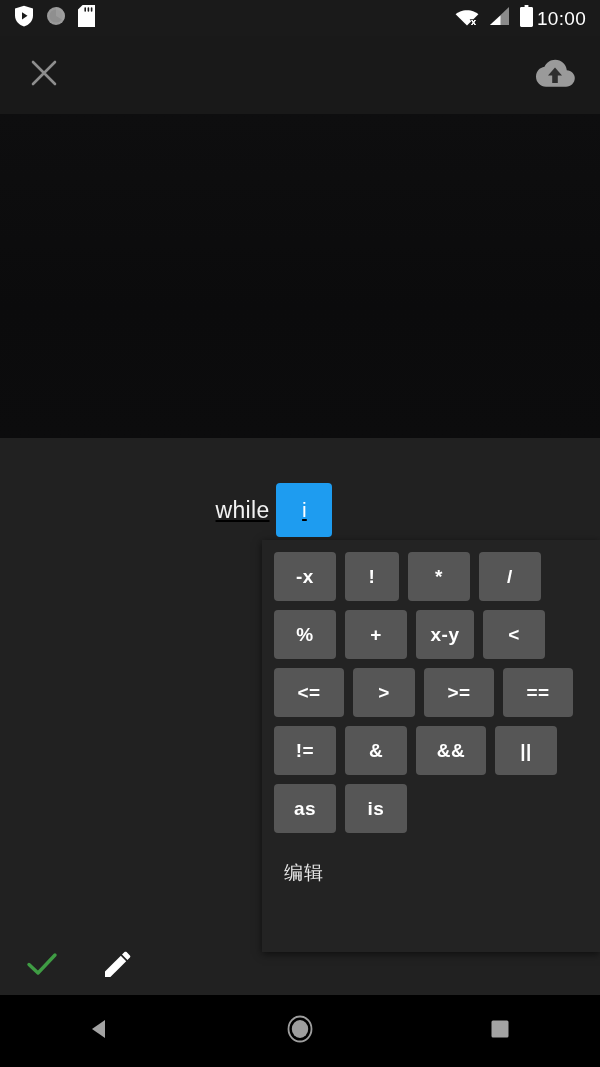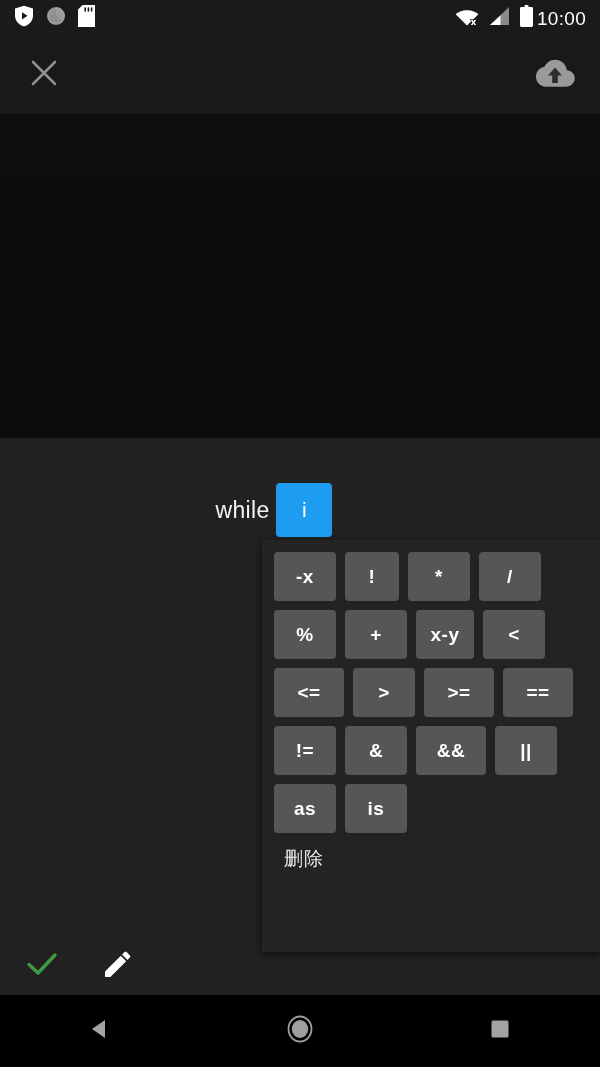--- a/index.html
+++ b/index.html
@@ -55,21 +55,21 @@
   #overlay-sheet {
     position: absolute; left: 0; top: 438px;
     width: 600px; height: 557px;
     background: #212121;
   }
 
   
   #expression-row {
     position: absolute; left: 0; top: 484px;
     width: 547px; height: 52px;
-    display: flex; align-items: center; justify-content: center;
+    display: flex; align-items: center; justify-content: center; text-decoration: underline;
   }
   .expr-text {
     color: #f2f2f2; font-size: 23px; letter-spacing: 0.3px;
     line-height: 1;
   }
   #expr-paren-open  { margin-left: 8px; margin-right: 2px; color: #d8d8d8; }
   #expr-paren-close { margin-left: 2px; color: #d8d8d8; }
   #expr-token {
     display: inline-flex; align-items: center; justify-content: center;
     width: 56px; height: 54px;
@@ -247,21 +247,21 @@
           <div class="op-btn w-md">!=</div>
           <div class="op-btn w-md">&amp;</div>
           <div class="op-btn w-lg">&amp;&amp;</div>
           <div class="op-btn w-md">||</div>
         </div>
         <div class="op-row">
           <div class="op-btn w-md">as</div>
           <div class="op-btn w-md">is</div>
         </div>
       </div>
-    <div id="menu-delete" class="menu-text-item">删除</div>
+    <div id="menu-edit" class="menu-text-item">编辑</div>
   </div>
 
   <div id="action-bar">
     <div class="action-icon">
       <span>
         <svg width="32" height="28" viewBox="0 0 32 28">
             <path d="M3 14.5 L12 23 L29 5" stroke="#3f9c44" stroke-width="3.4" fill="none" stroke-linecap="round" stroke-linejoin="round"></path>
           </svg>
       </span>
     </div>

